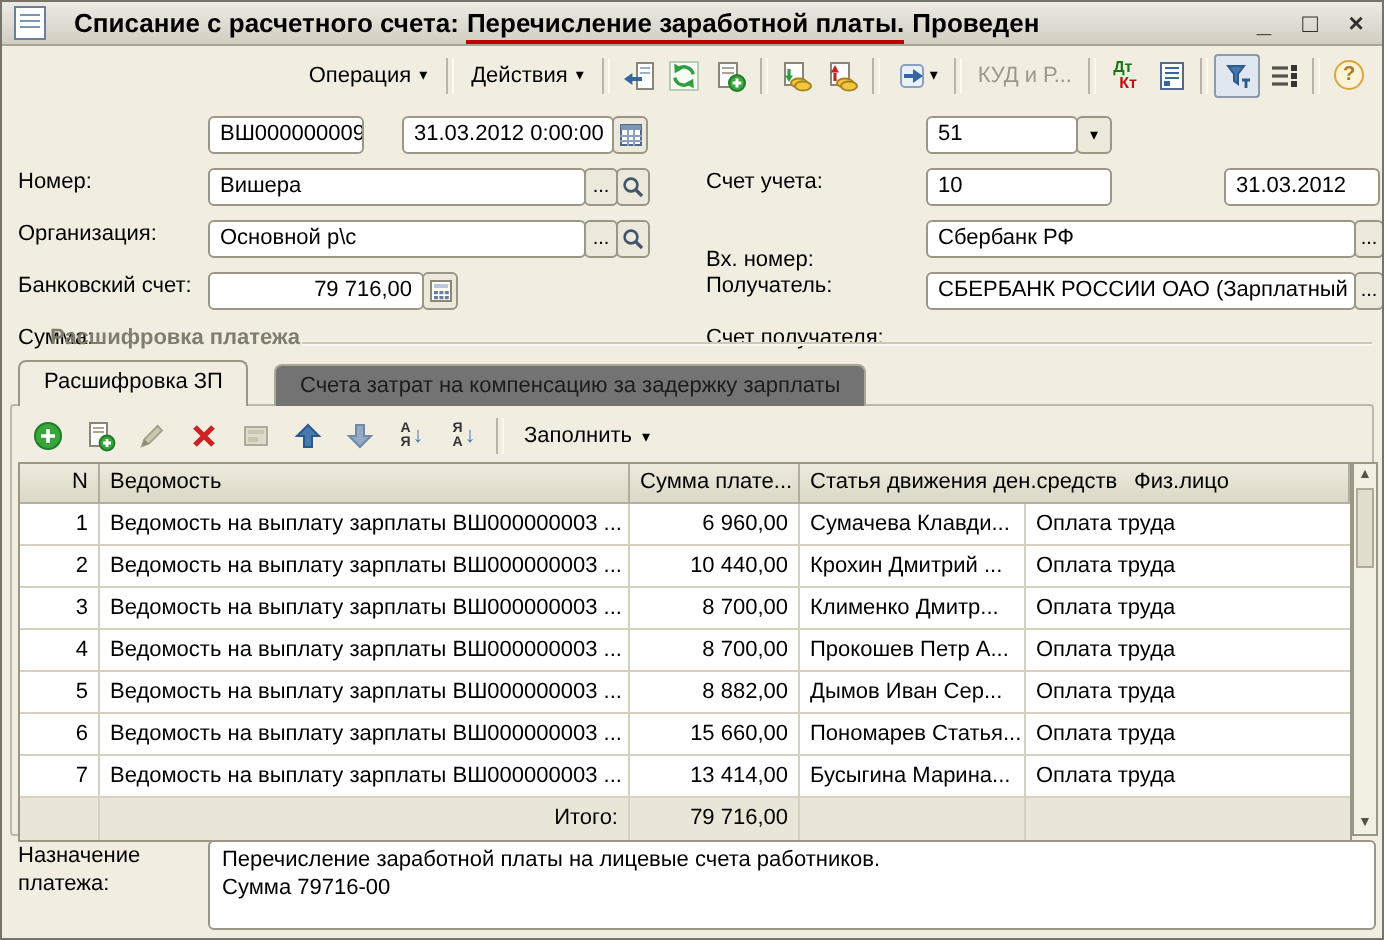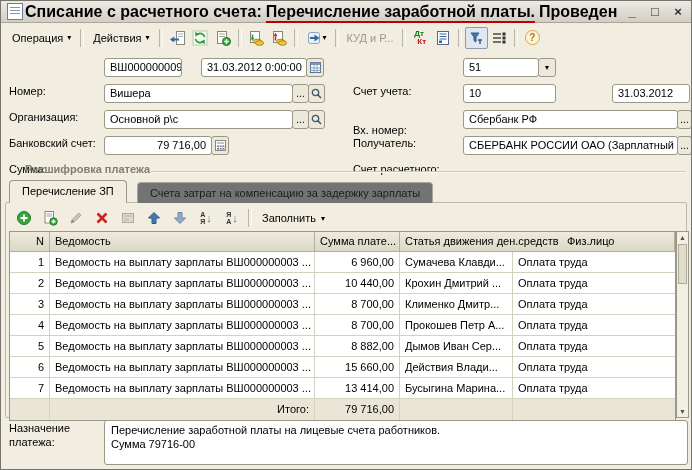--- a/index.html
+++ b/index.html
@@ -4,28 +4,28 @@
 <style>
   html,body{margin:0;padding:0;background:#ece9da;}
   body{width:692px;height:470px;font-family:"Liberation Sans","DejaVu Sans",sans-serif;font-size:11px;color:#000;}
   .window{position:relative;width:690px;height:468px;border:1px solid #75736a;background:#f1eee1;overflow:hidden;}
 
   
   .titlebar{position:absolute;left:0;top:0;right:0;height:22px;background:linear-gradient(#eceae3,#d2cec4);
     border-bottom:1px solid #a9a699;display:flex;align-items:center;padding:0 6px;box-sizing:border-box;}
   .doc-ico{width:14px;height:15px;background:#fff;border:1px solid #6b7f9b;position:relative;flex:0 0 auto;}
   .doc-ico i{position:absolute;left:2px;right:2px;height:1px;background:#7d96b5;}
-  .title{font-weight:bold;font-size:16px;margin-left:2px;white-space:nowrap;text-align:center;}
+  .title{font-weight:bold;font-size:13px;margin-left:14px;white-space:nowrap;text-align:center;}
   .title .und{border-bottom:2px solid #c00000;padding-bottom:1px;margin-left:4px;}
   .title .suf{margin-left:4px;}
   .winbtns{margin-left:auto;display:flex;gap:9px;align-items:center;color:#2f2f2f;font-weight:bold;}
   .winbtns span{width:14px;text-align:center;font-size:13px;line-height:14px;cursor:default;}
 
   
-  .toolbar{position:absolute;left:2px;top:24px;right:2px;height:25px;display:flex;align-items:center;padding:0 3px;}
+  .toolbar{position:absolute;left:2px;top:24px;right:2px;height:25px;display:flex;align-items:center;padding:0 3px;justify-content:flex-end;}
   .tb-text{display:flex;align-items:center;gap:4px;padding:3px 6px;white-space:nowrap;}
   .tb-text .car{font-size:8px;line-height:8px;}
   .sep{width:2px;height:18px;border-left:1px solid #b9b6a7;border-right:1px solid #fcfaf1;margin:0 3px;flex:0 0 auto;}
   .ibtn{width:23px;height:22px;display:flex;align-items:center;justify-content:center;flex:0 0 auto;}
   .ibtn.drop{width:31px;gap:1px;}
   .ibtn.pressed{border:1px solid #8d9aa9;background:#dfe7f0;border-radius:2px;box-sizing:border-box;}
   .tb-gray{color:#9b988a;padding:3px 5px;white-space:nowrap;}
   .dtkt{display:flex;flex-direction:column;font-size:8px;font-weight:bold;line-height:8px;}
   .dtkt .dt{color:#157a15;}
   .dtkt .kt{color:#c01010;margin-left:3px;}
@@ -269,29 +269,29 @@
 
   <span class="lbl" style="left:352px;top:96px">Вх. номер:</span>
   <span class="field" style="left:462px;top:83px;width:93px">10</span>
   <span class="lbl" style="left:565px;top:83px">Вх. дата:</span>
   <span class="field" style="left:611px;top:83px;width:78px">31.03.2012</span>
 
   <span class="lbl" style="left:352px;top:109px">Получатель:</span>
   <span class="field" style="left:462px;top:109px;width:215px">Сбербанк РФ</span>
   <span class="sqbtn" style="left:676px;top:109px;width:15px">...</span>
 
-  <span class="lbl" style="left:352px;top:135px">Счет расчетного:</span>
+  <span class="lbl" style="left:352px;top:135px">Счет получателя:</span>
   <span class="field" style="left:462px;top:135px;width:215px">СБЕРБАНК РОССИИ ОАО (Зарплатный</span>
   <span class="sqbtn" style="left:676px;top:135px;width:15px">...</span>
 
   <span class="sect-title">Расшифровка платежа</span>
   <span class="sect-line"></span>
 
   <div class="tabpanel"></div>
-  <div class="tab active">Перечисление ЗП</div>
+  <div class="tab active">Расшифровка ЗП</div>
   <div class="tab inactive">Счета затрат на компенсацию за задержку зарплаты</div>
 
   <div class="gridbar">
     <span class="gbtn">
       <svg width="16" height="16" viewBox="0 0 16 16">
           <circle cx="8" cy="8" r="6.5" fill="#3aa53a" stroke="#1e7c2a"></circle>
           <path d="M8 4.5v7M4.5 8h7" stroke="#fff" stroke-width="1.8"></path>
         </svg>
     </span>
     <span class="gbtn">
@@ -396,21 +396,21 @@
       <span class="c w-n">5</span>
       <span class="c w-ved">Ведомость на выплату зарплаты ВШ000000003 ...</span>
       <span class="c w-sum">8 882,00</span>
       <span class="c w-fiz">Дымов Иван Сер...</span>
       <span class="c w-art">Оплата труда</span>
     </div>
     <div class="trow">
       <span class="c w-n">6</span>
       <span class="c w-ved">Ведомость на выплату зарплаты ВШ000000003 ...</span>
       <span class="c w-sum">15 660,00</span>
-      <span class="c w-fiz">Действия Влади...</span>
+      <span class="c w-fiz">Пономарев Статья...</span>
       <span class="c w-art">Оплата труда</span>
     </div>
     <div class="trow">
       <span class="c w-n">7</span>
       <span class="c w-ved">Ведомость на выплату зарплаты ВШ000000003 ...</span>
       <span class="c w-sum">13 414,00</span>
       <span class="c w-fiz">Бусыгина Марина...</span>
       <span class="c w-art">Оплата труда</span>
     </div>
     <div class="trow total">

